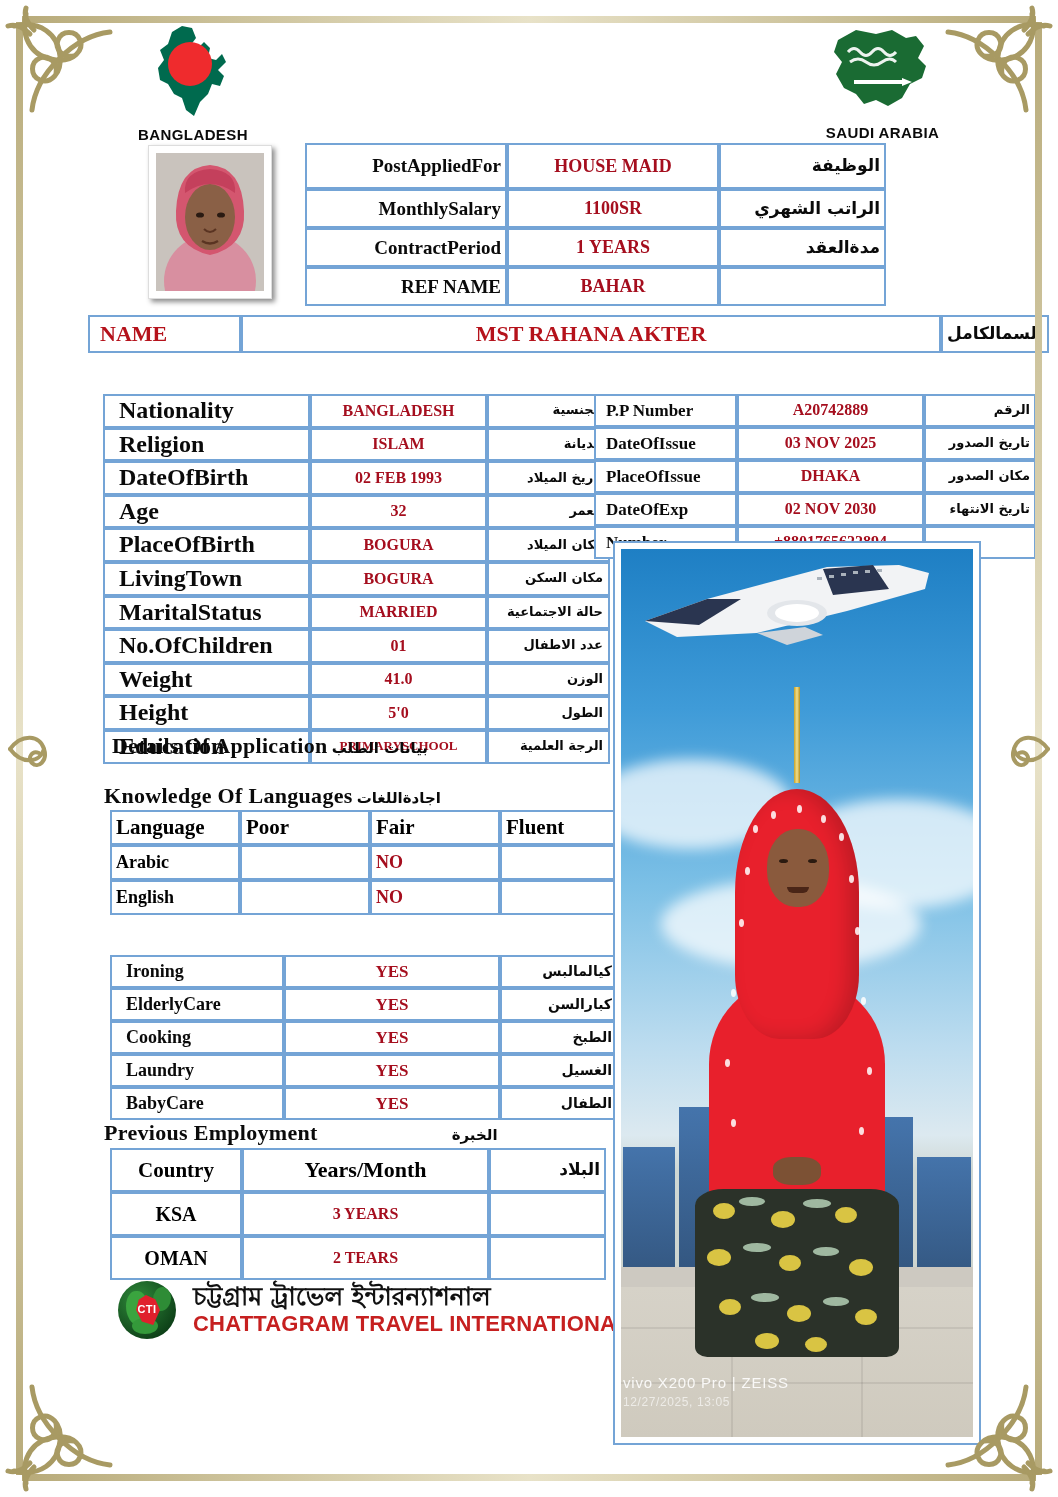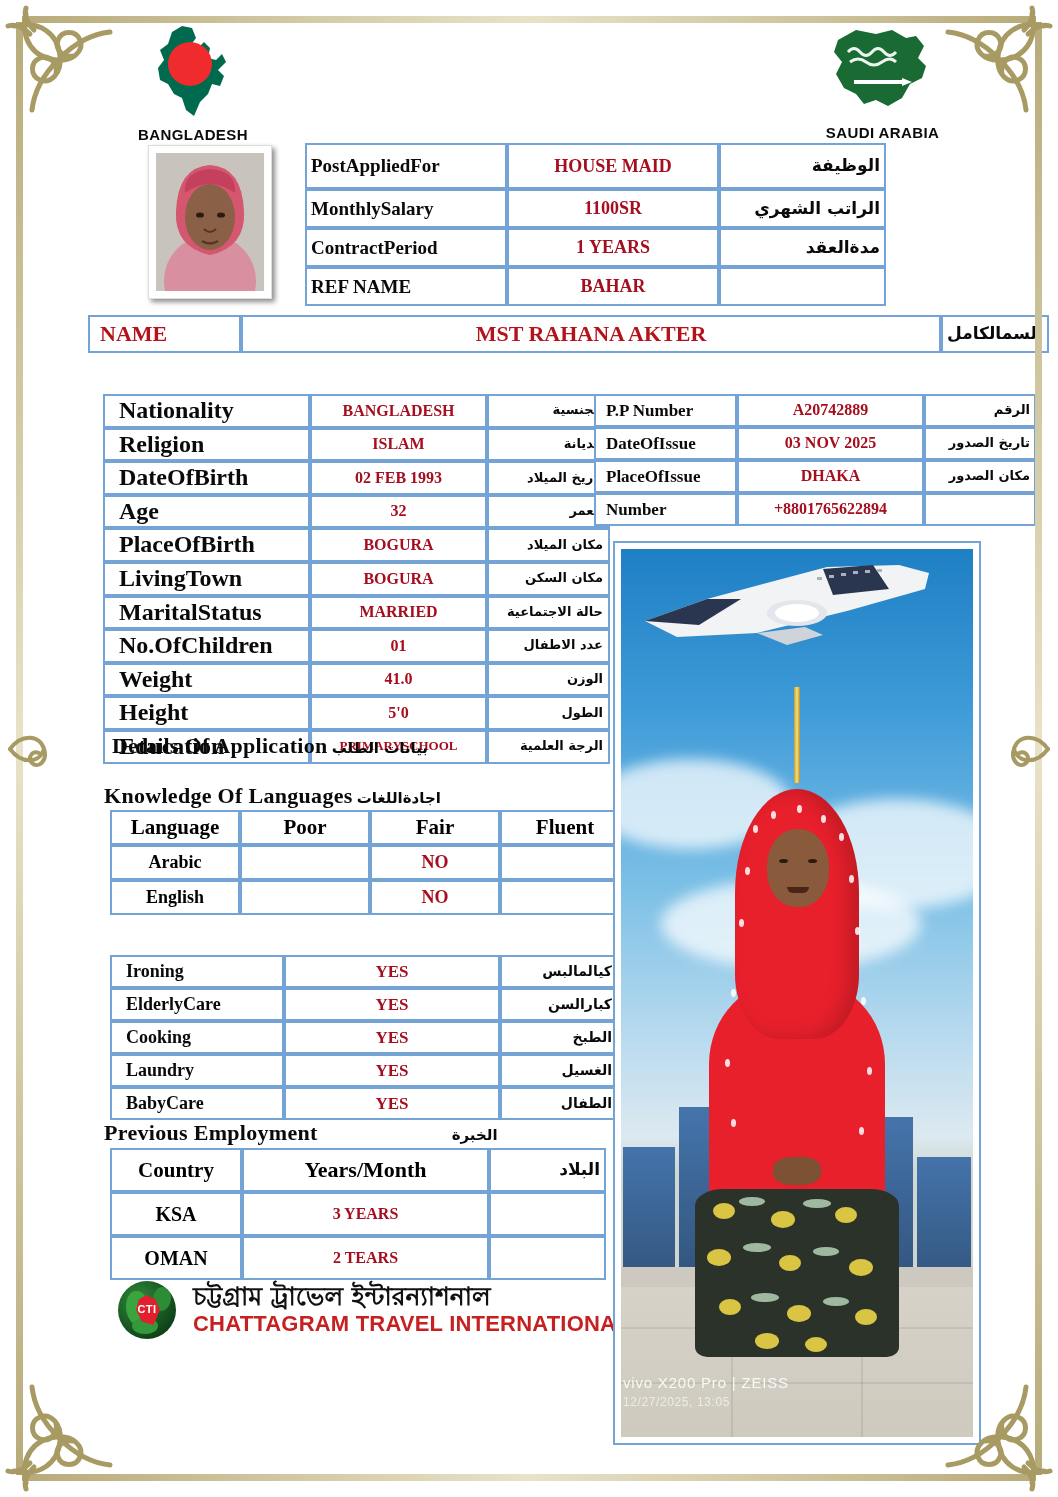--- a/index.html
+++ b/index.html
@@ -57,21 +57,21 @@
   
   table.doc{border-collapse:separate;border-spacing:0;position:absolute;}
   table.doc td{
     border:2px solid #74a4d6;
     padding:1px 4px;
     font-size:17px;
     vertical-align:middle;
     background:#fff;
     line-height:1.15;
   }
-  .lbl{font-weight:bold;color:#0a0a0a;text-align:left;font-family:"Liberation Serif",serif;}
+  .lbl{font-weight:bold;color:#0a0a0a;text-align:right;font-family:"Liberation Serif",serif;}
   .val{font-weight:bold;color:#a50e1e;text-align:center;font-family:"Liberation Serif",serif;}
   .ar{font-weight:bold;color:#0a0a0a;text-align:right;direction:rtl;
       font-family:"DejaVu Sans",sans-serif;font-size:14px;}
 
   
   #post-table{left:305px;top:143px;}
   #post-table td{height:33px;}
   #post-table td.lbl{width:190px;font-size:19px;}
   #post-table td.val{width:200px;font-size:18px;}
   #post-table td.ar{width:155px;}
@@ -112,21 +112,21 @@
   #head-details{left:112px;top:733px;}
   #head-languages{left:104px;top:783px;}
   #head-chores{left:104px;top:908px;}
   #head-chores .en{font-size:25px;}
   #head-chores .arh{font-size:24px;padding-left:32px;}
   #head-prev{left:104px;top:1120px;}
   #head-prev .arh{font-size:15px;padding-left:130px;}
 
   
   #lang-table{left:110px;top:810px;}
-  #lang-table td{height:29px;text-align:center;font-size:18px;}
+  #lang-table td{height:29px;text-align:left;font-size:18px;}
   #lang-table td.h{font-weight:bold;font-size:21px;}
   #lang-table td.c1{width:118px;}
   #lang-table td.c2{width:118px;}
   #lang-table td.c3{width:118px;}
   #lang-table td.c4{width:118px;}
   #lang-table td.rowlbl{font-weight:bold;font-size:18px;}
 
   
   #chores-table{left:110px;top:955px;}
   #chores-table td{height:27px;}
@@ -412,20 +412,25 @@
       </tr>
       <tr>
         <td class="lbl">DateOfIssue</td>
         <td class="val">03 NOV 2025</td>
         <td class="ar">تاريخ الصدور</td>
       </tr>
       <tr>
         <td class="lbl">PlaceOfIssue</td>
         <td class="val">DHAKA</td>
         <td class="ar">مكان الصدور</td>
+      </tr>
+      <tr>
+        <td class="lbl">DateOfExp</td>
+        <td class="val">02 NOV 2030</td>
+        <td class="ar">تاريخ الانتهاء</td>
       </tr>
       <tr>
         <td class="lbl">Number</td>
         <td class="val">+8801765622894</td>
         <td class="ar"></td>
       </tr>
     </tbody>
   </table>
 
   <div class="sec-head" id="head-details">

